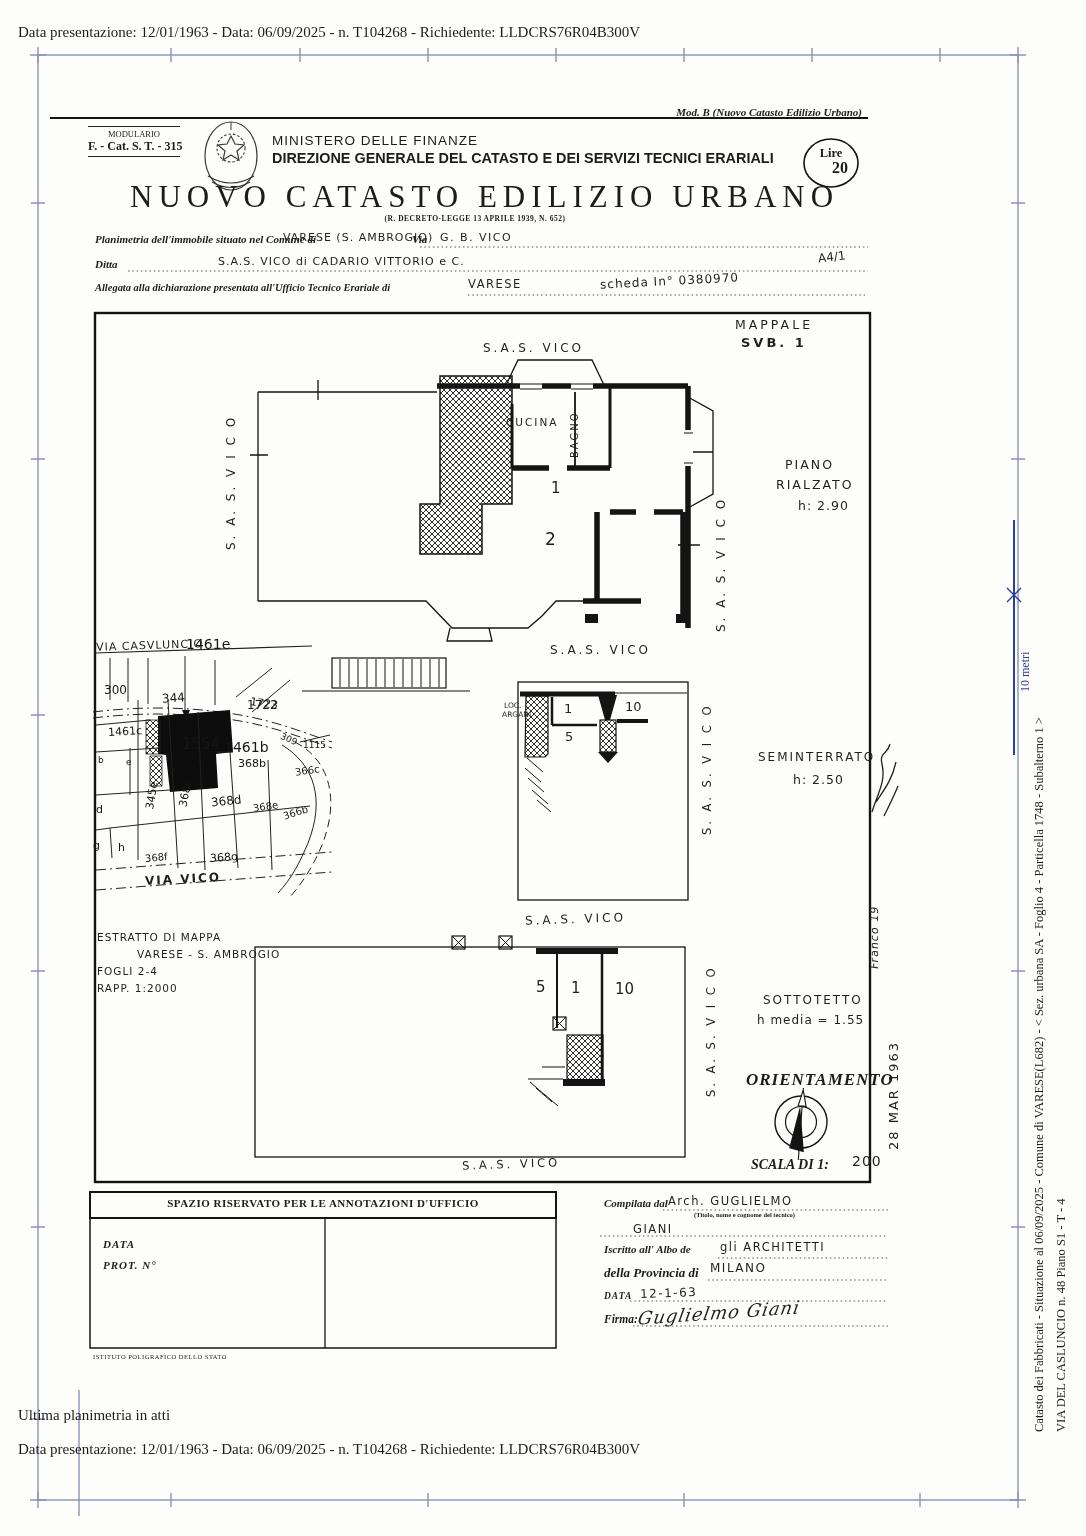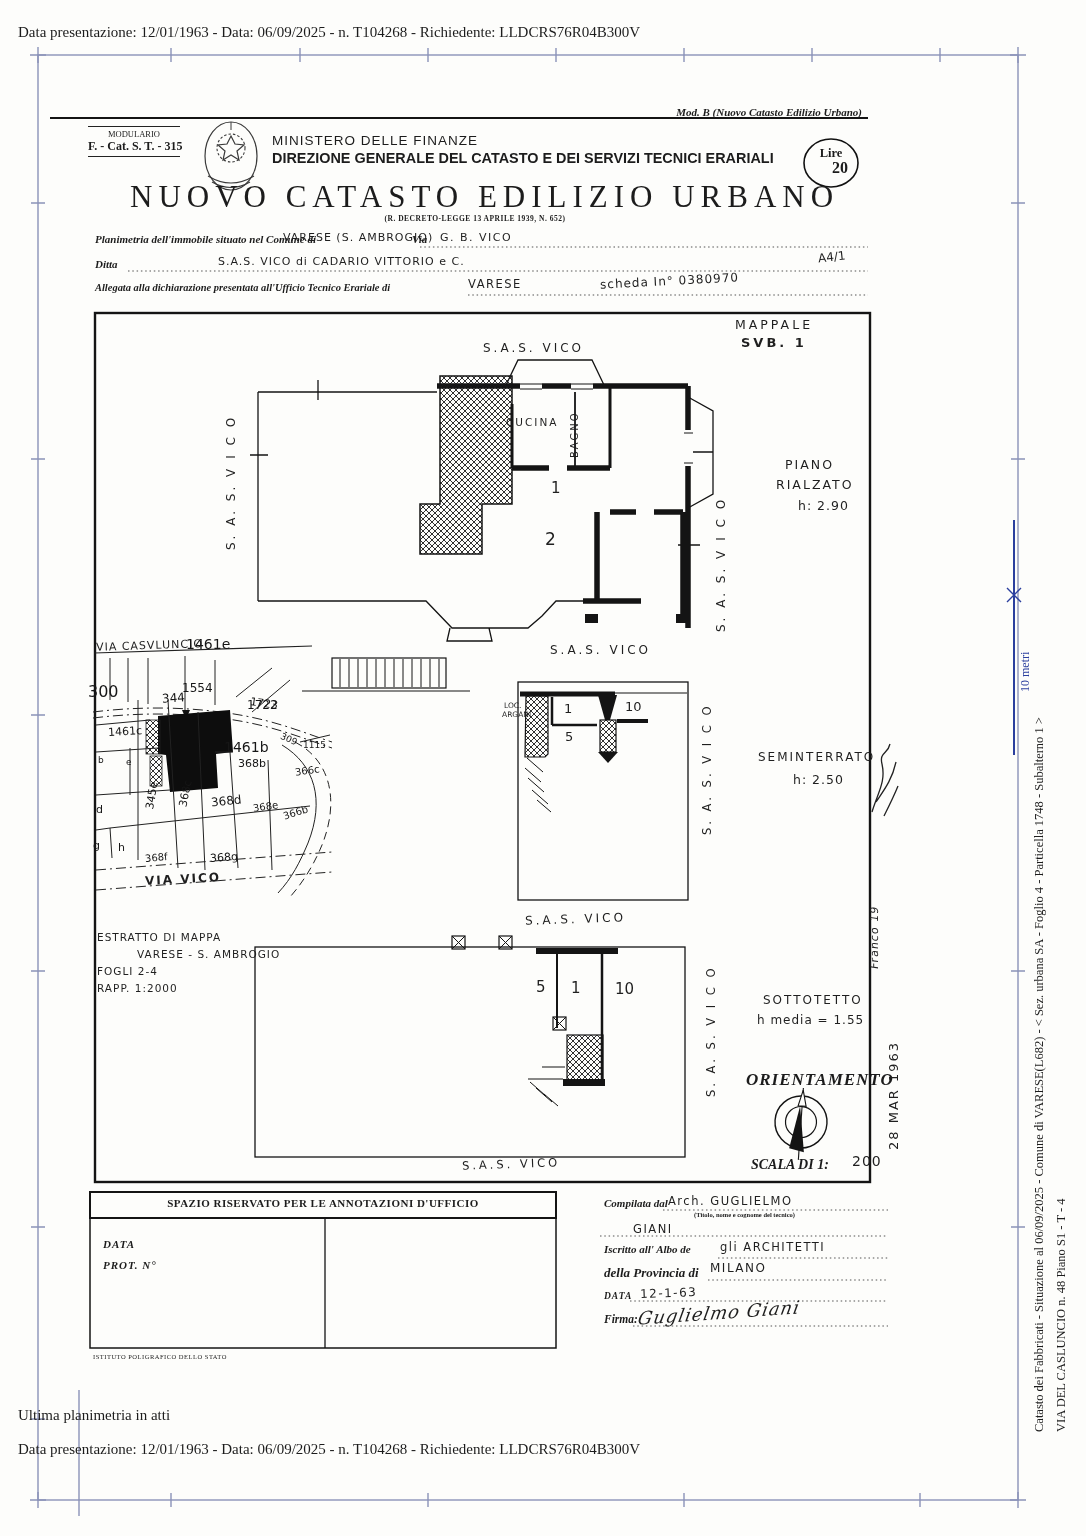--- a/index.html
+++ b/index.html
@@ -183,25 +183,25 @@
   <div class="abs hl rot" style="left:714px;top:632px;font-size:12px;">S. A. S.  V I C O</div>
   <div class="abs hand" style="left:785px;top:457px;font-size:12.5px;letter-spacing:2px;">PIANO</div>
   <div class="abs hand" style="left:776px;top:477px;font-size:12.5px;letter-spacing:2px;">RIALZATO</div>
   <div class="abs hand" style="left:786px;top:498px;font-size:12.5px;letter-spacing:1px;margin-left:12px;">h: 2.90</div>
 
   <div class="abs hand" style="left:96px;top:639px;font-size:11px;letter-spacing:1px;transform:rotate(-2deg);">VIA CASVLUNCIO</div>
   <div class="abs hand" style="left:145px;top:872px;font-size:12px;letter-spacing:2px;font-weight:bold;transform:rotate(-3deg);">VIA VICO</div>
   <div>
 
   <span class="maplab" style="left: 186px; top: 637px; font-size: 14px;">1461e</span>
-      <span class="maplab" style="left: 88px; top: 684px; font-size: 16px;">300</span>
+      <span class="maplab" style="left: 104px; top: 684px; font-size: 12px;">300</span>
       <span class="maplab" style="left: 162px; top: 692px; font-size: 12px; transform: rotate(-4deg);">344</span>
       <span class="maplab" style="left: 247px; top: 679px; font-size: 12px; margin-top: 20px;">1722</span>
       <span class="maplab" style="left: 250px; top: 698px; font-size: 11px; transform: rotate(8deg);">1723</span>
-      <span class="maplab" style="left: 182px; top: 682px; font-size: 12px;">1554</span>
+      <span class="maplab" style="left: 182px; top: 737px; font-size: 15px;">1554</span>
       <span class="maplab" style="left: 108px; top: 726px; font-size: 11px; transform: rotate(-3deg);">1461c</span>
       <span class="maplab" style="left: 224px; top: 740px; font-size: 14px; text-align: center;">1461b</span>
       <span class="maplab" style="left: 280px; top: 735px; font-size: 9px; transform: rotate(25deg);">309</span>
       <span class="maplab" style="left: 303px; top: 741px; font-size: 9px;">1115</span>
       <span class="maplab" style="left: 238px; top: 758px; font-size: 11px;">368b</span>
       <span class="maplab" style="left: 295px; top: 766px; font-size: 10px; transform: rotate(-8deg);">366c</span>
       <span class="maplab" style="left: 98px; top: 756px; font-size: 9px;">b</span>
       <span class="maplab" style="left: 126px; top: 758px; font-size: 9px;">e</span>
       <span class="maplab" style="left: 96px; top: 804px; font-size: 11px;">d</span>
       <span class="maplab" style="left: 138px; top: 790px; font-size: 11px; transform: rotate(-80deg);">345e</span>

